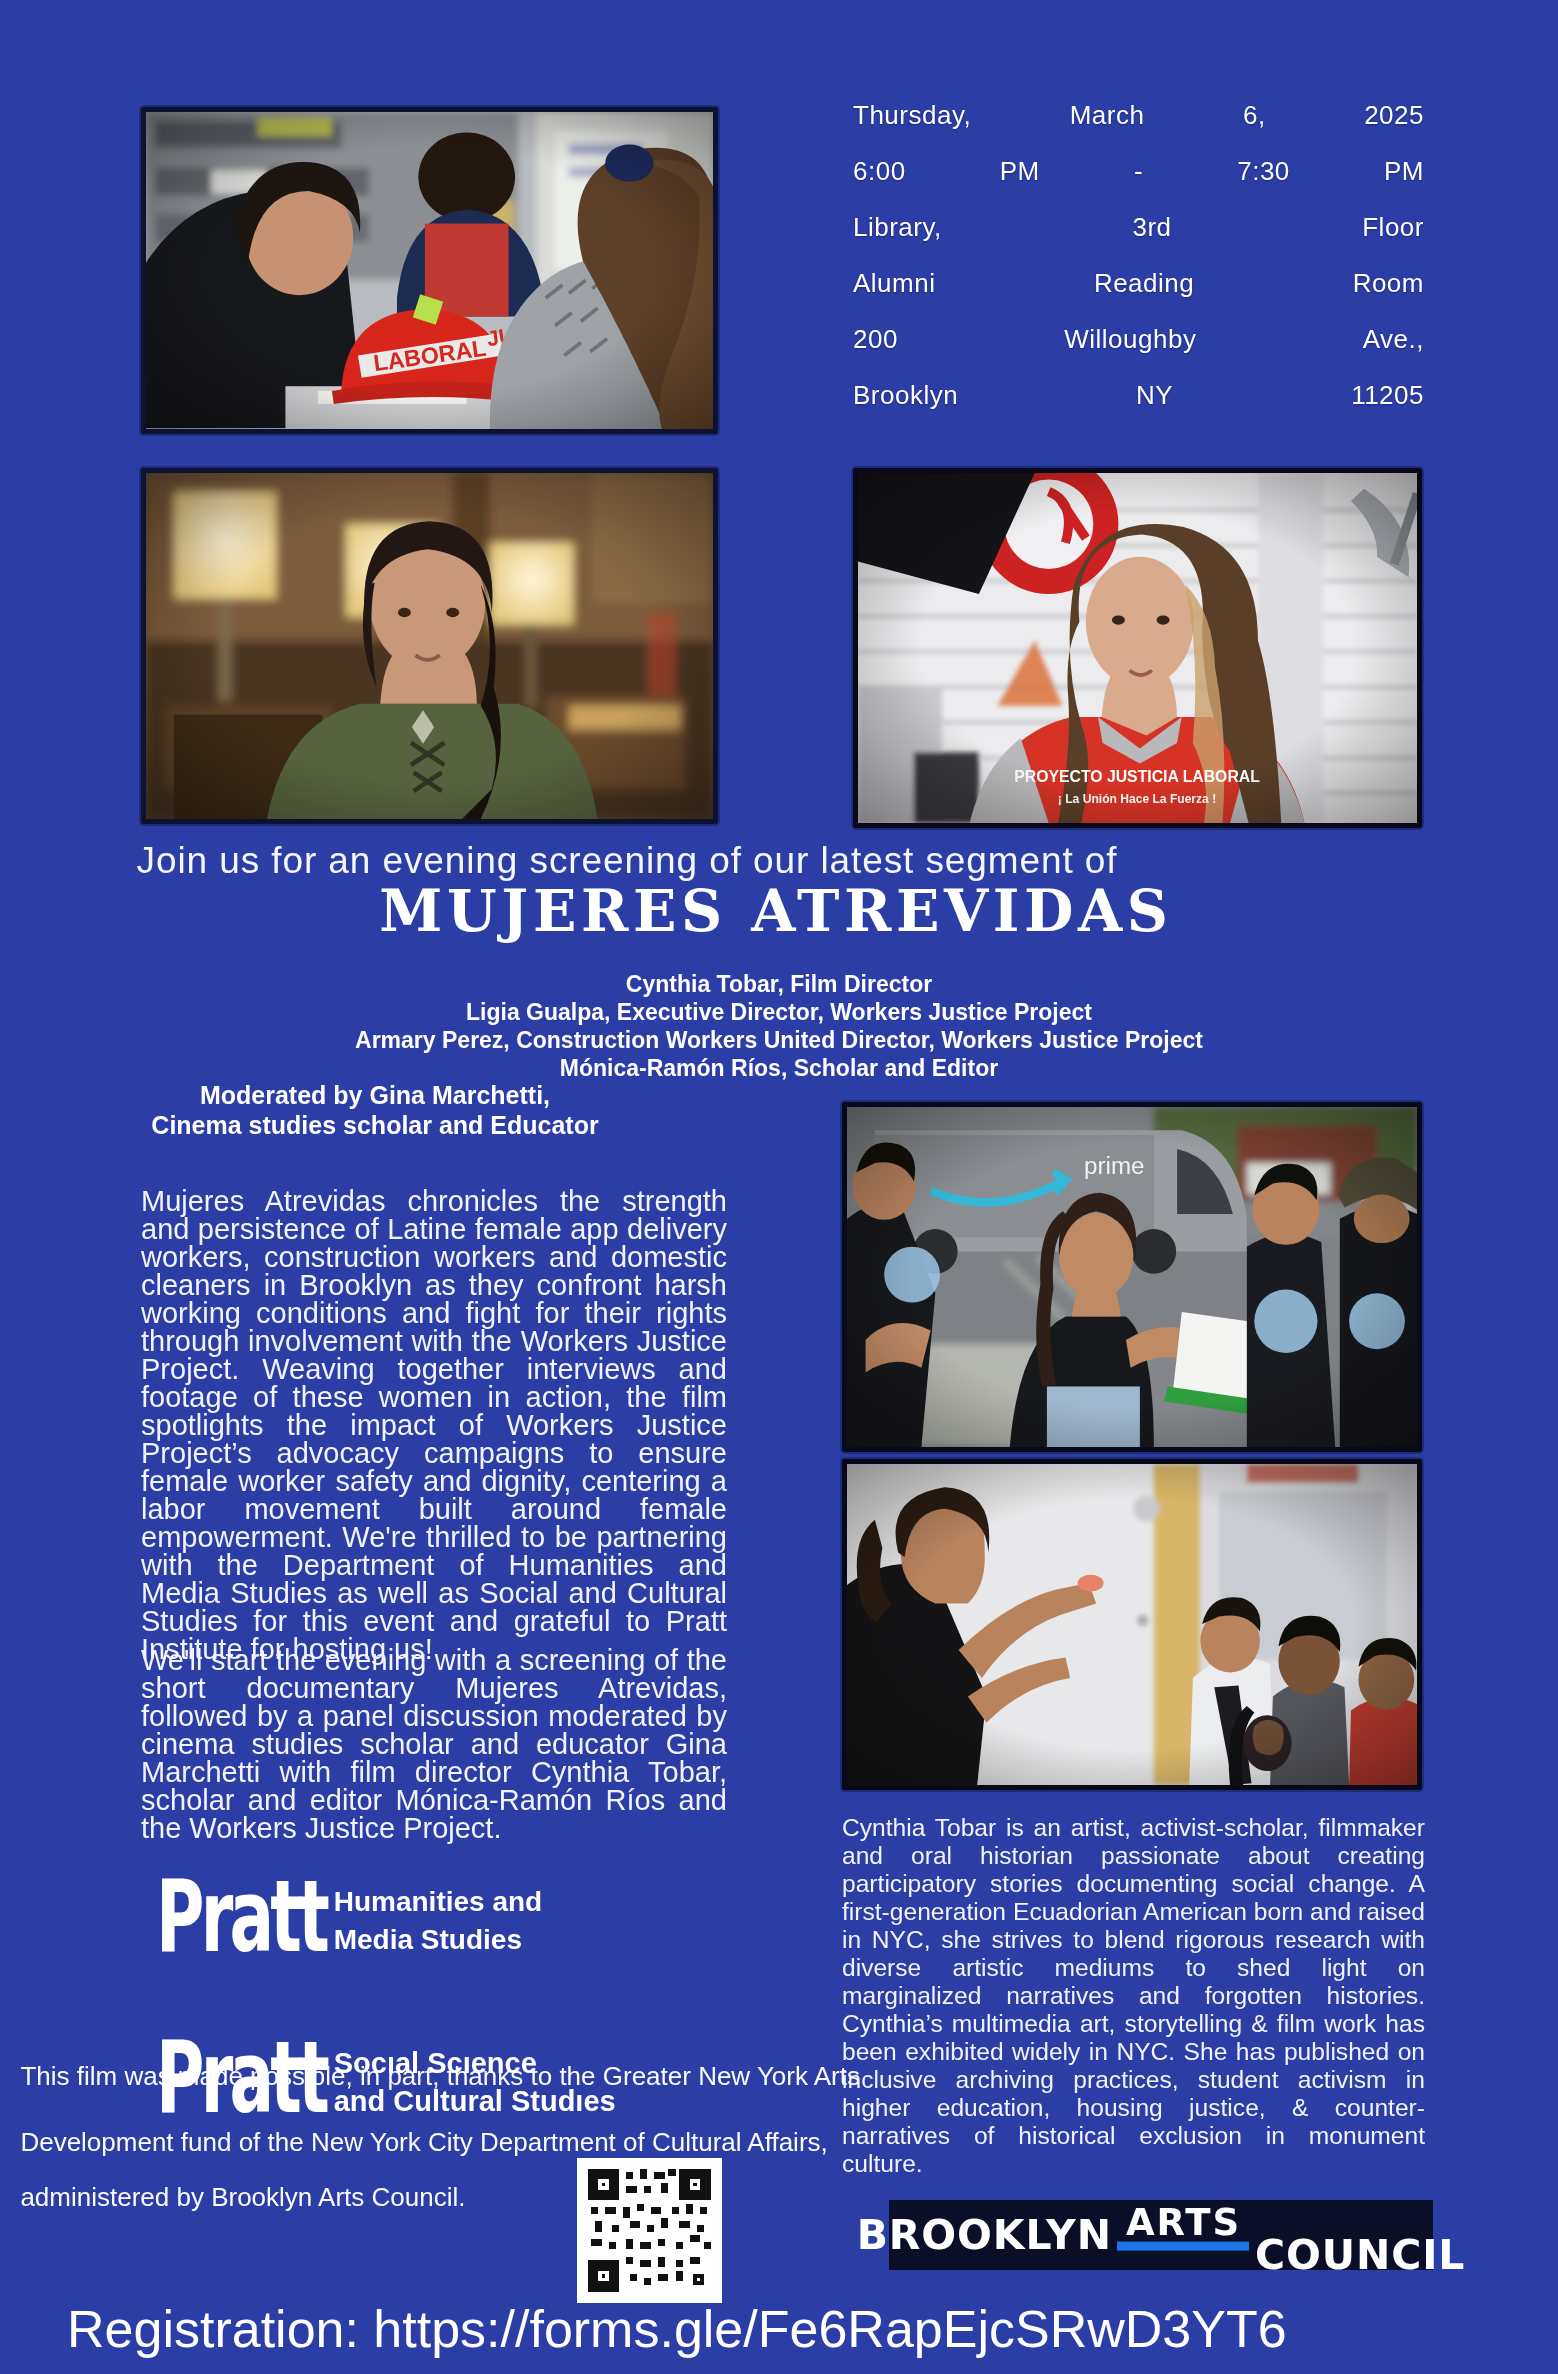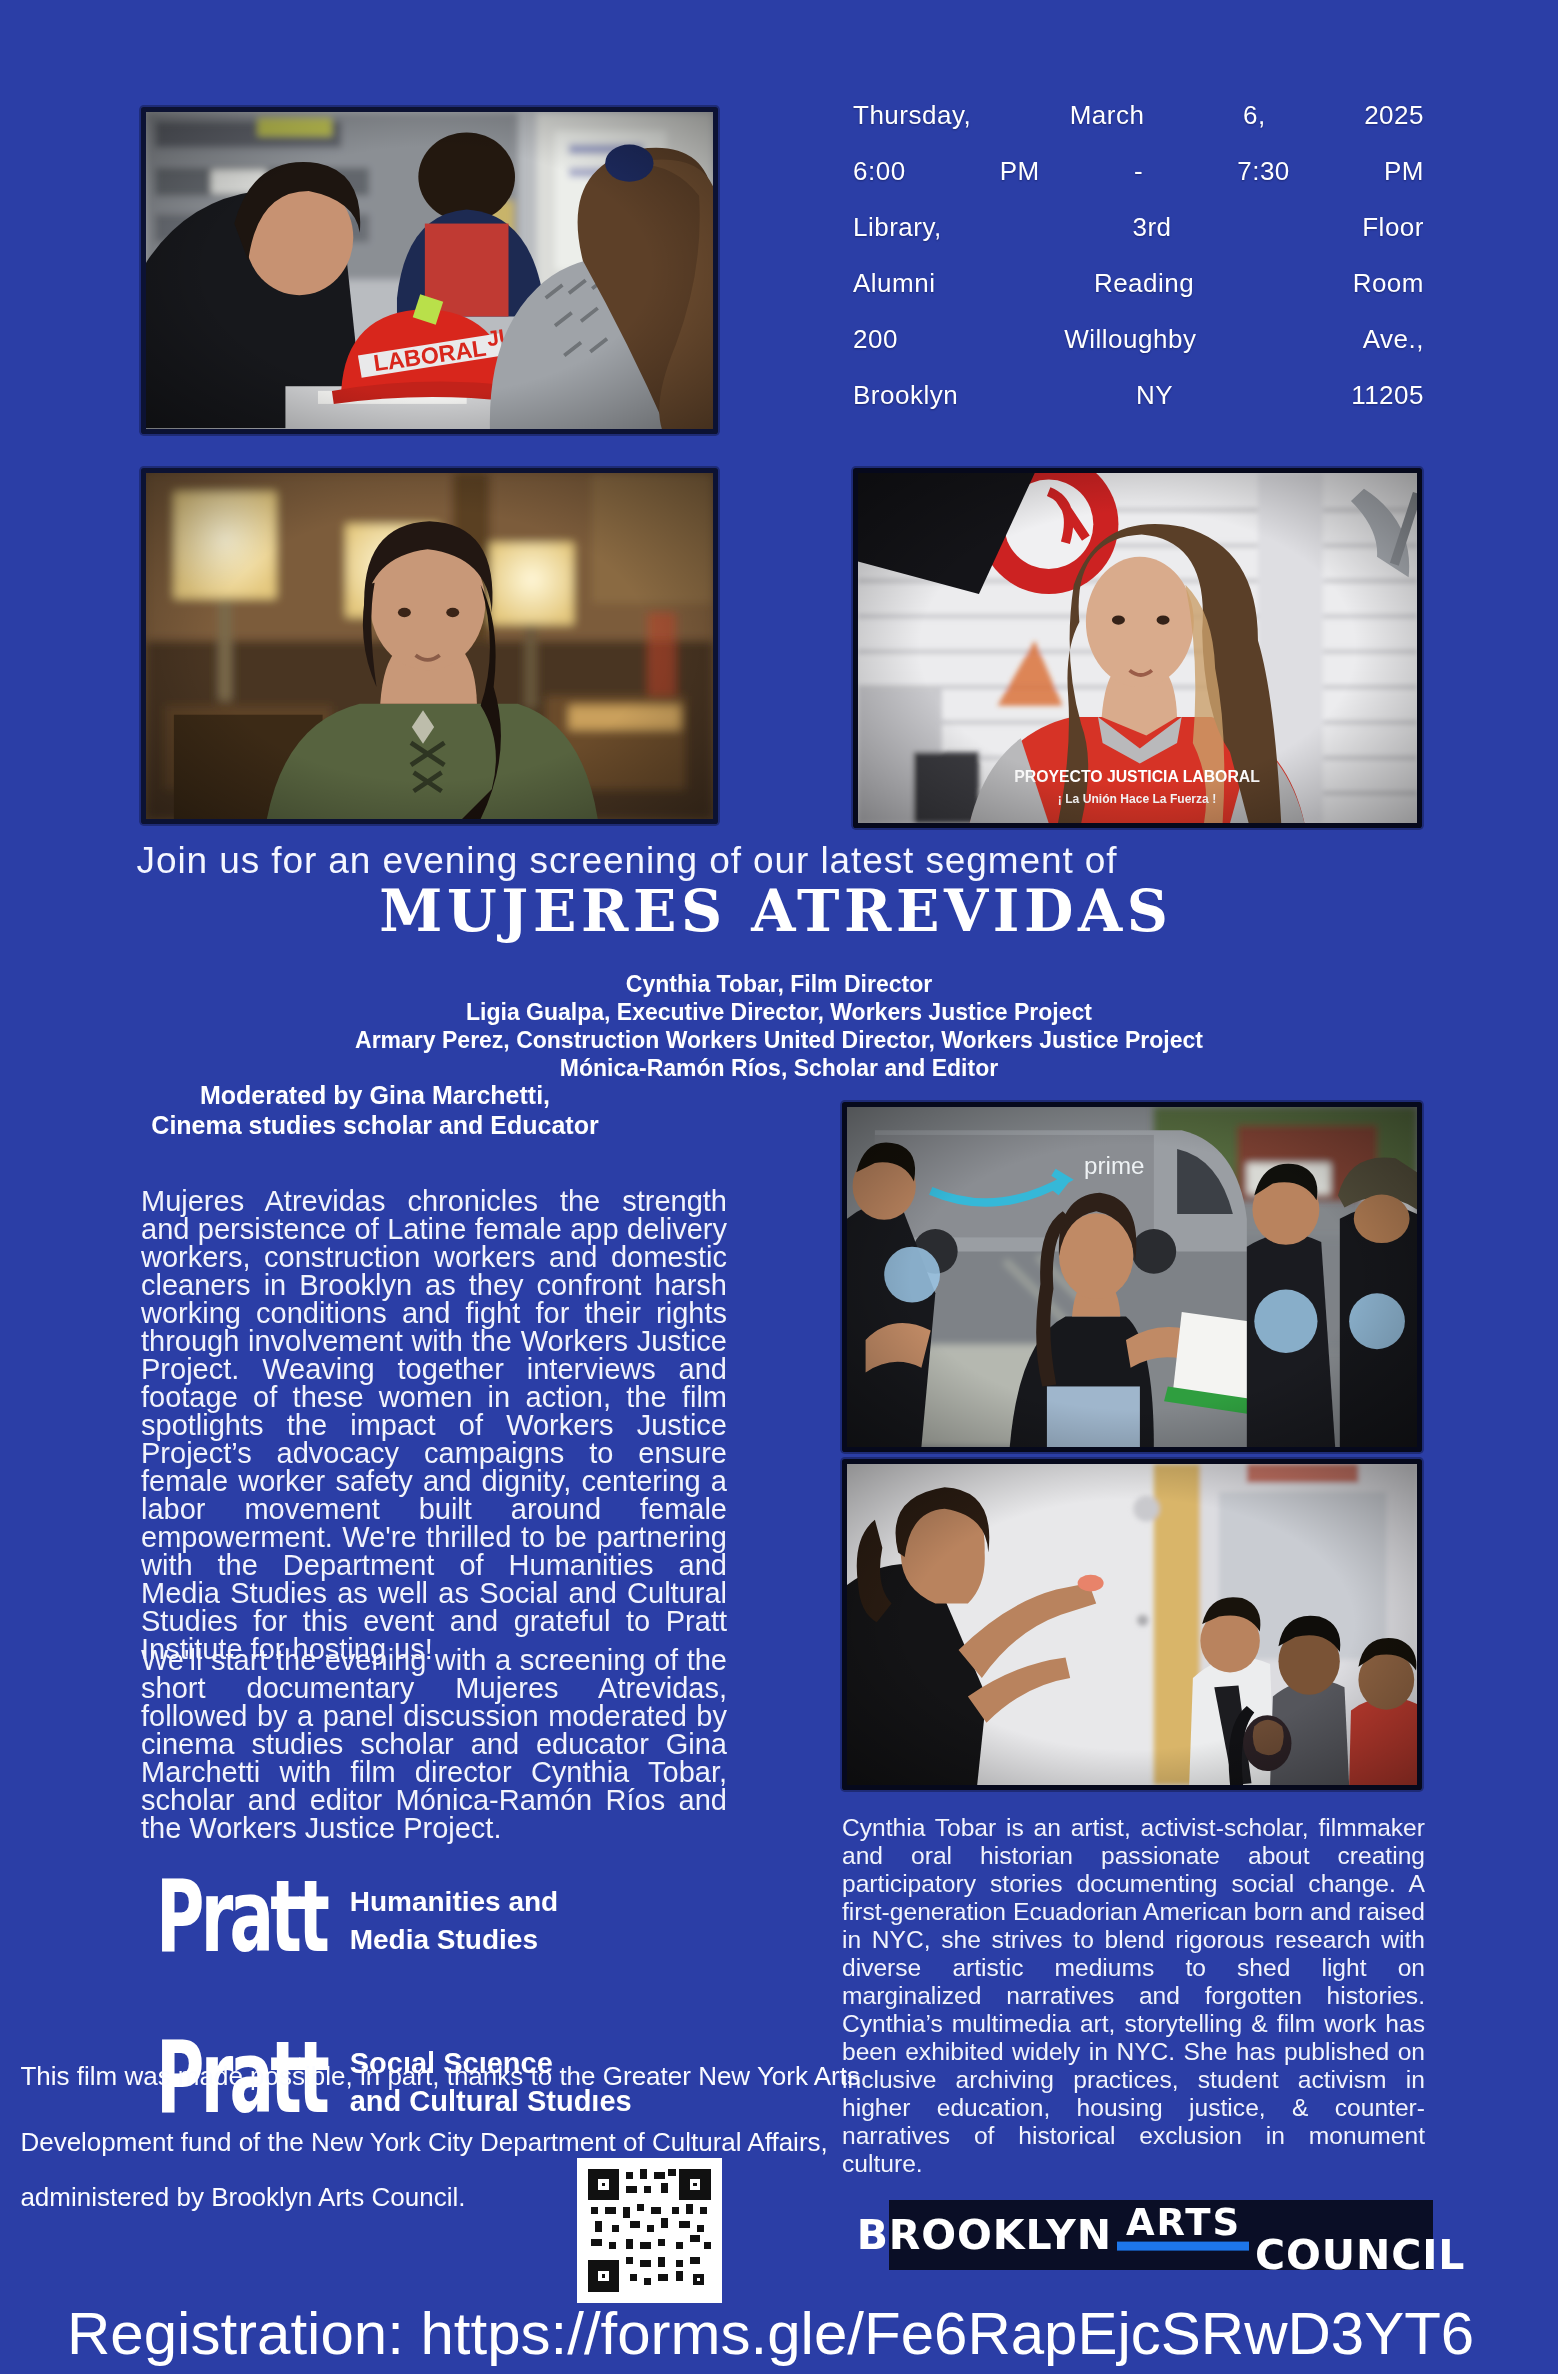--- a/index.html
+++ b/index.html
@@ -37,21 +37,21 @@
   .moderated{left:134px;top:1080px;width:482px;text-align:center;
     font-size:25px;font-weight:bold;line-height:30px;}
 
   .bodycol{left:141px;width:586px;font-size:29px;line-height:28px;
     text-align:justify;color:#f2f4fc;}
   .para1{top:1187px;}
   .para2{top:1646px;}
   .bio{left:842px;top:1814px;width:583px;font-size:24.6px;line-height:28px;
     text-align:justify;color:#f2f4fc;}
 
-  .prattblock{left:156px;display:flex;align-items:flex-start;gap:16px;}
+  .prattblock{left:156px;display:flex;align-items:flex-start;}
   .pratt1{top:1874px;}
   .pratt2{top:2035px;}
   .pratt-word{
     font-family:"DejaVu Sans", sans-serif;font-weight:bold;
     font-size:100px;line-height:85px;letter-spacing:-5.6px;
     transform:scaleX(.66);transform-origin:left top;color:#fff;
   }
   .pratt-dept{margin-left:-80px;padding-top:9.3px;font-weight:bold;
     font-size:28px;line-height:38px;color:#fff;}
   .pratt2 .pratt-dept{font-size:29px;}
@@ -66,21 +66,21 @@
 
   .bac{left:889px;top:2200px;width:544px;height:70px;background:#0a0e26;
     display:flex;align-items:center;justify-content:center;
     font-family:"DejaVu Sans", sans-serif;font-weight:bold;color:#fff;}
   .bac .bk{font-size:41px;letter-spacing:0.9px;line-height:70px;}
   .bac .mid{display:flex;flex-direction:column;align-items:center;margin:0 5.6px;transform:translateY(-7.4px);}
   .bac .arts{font-size:37px;letter-spacing:1.9px;line-height:35px;}
   .bac .bar{width:132px;height:8.3px;background:#1d76ea;margin-top:1.9px;}
   .bac .cl{font-size:41px;letter-spacing:0.9px;line-height:70px;margin-top:40px;}
 
-  .registration{left:67px;top:2299px;font-size:60px;font-weight:400;
+  .registration{left:67px;top:2299px;font-size:52px;font-weight:400;
     color:#ffffff;letter-spacing:0;}
 </style>
 </head>
 <body>
 
 <div class="photo" style="left:141px;top:107px;width:577px;height:327px;">
   <svg viewBox="0 0 610 341" preserveAspectRatio="none">
     <defs>
         <filter id="b1">
           <feGaussianBlur stdDeviation="4"></feGaussianBlur>

